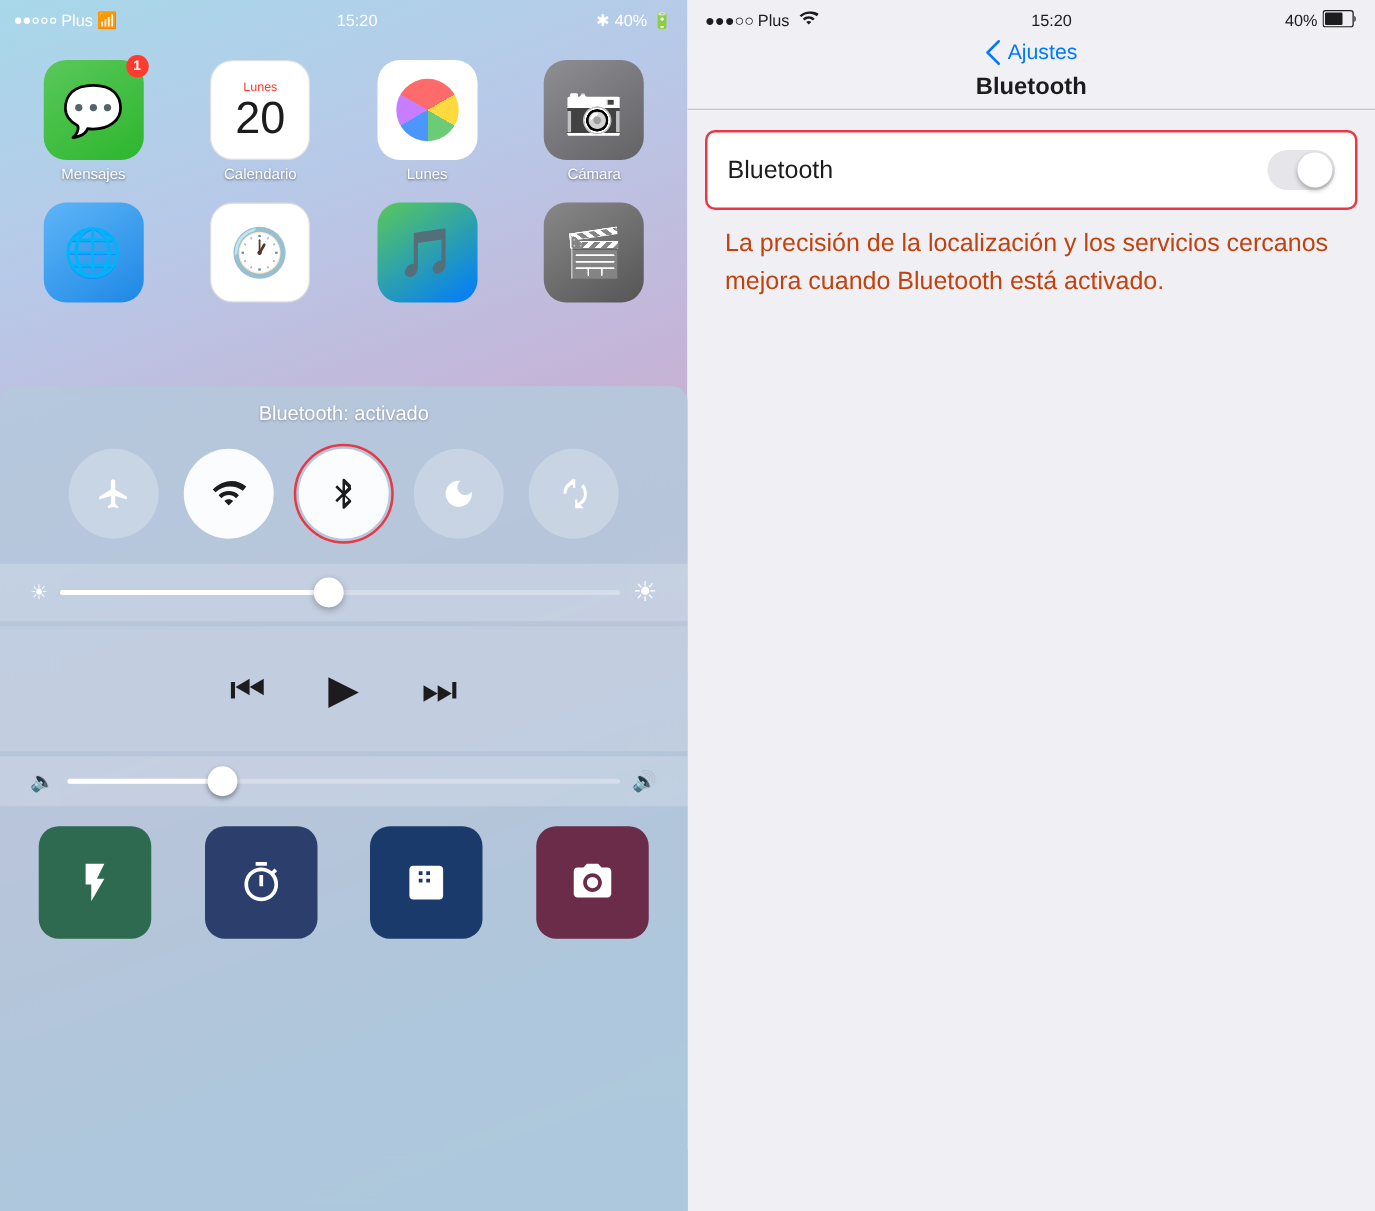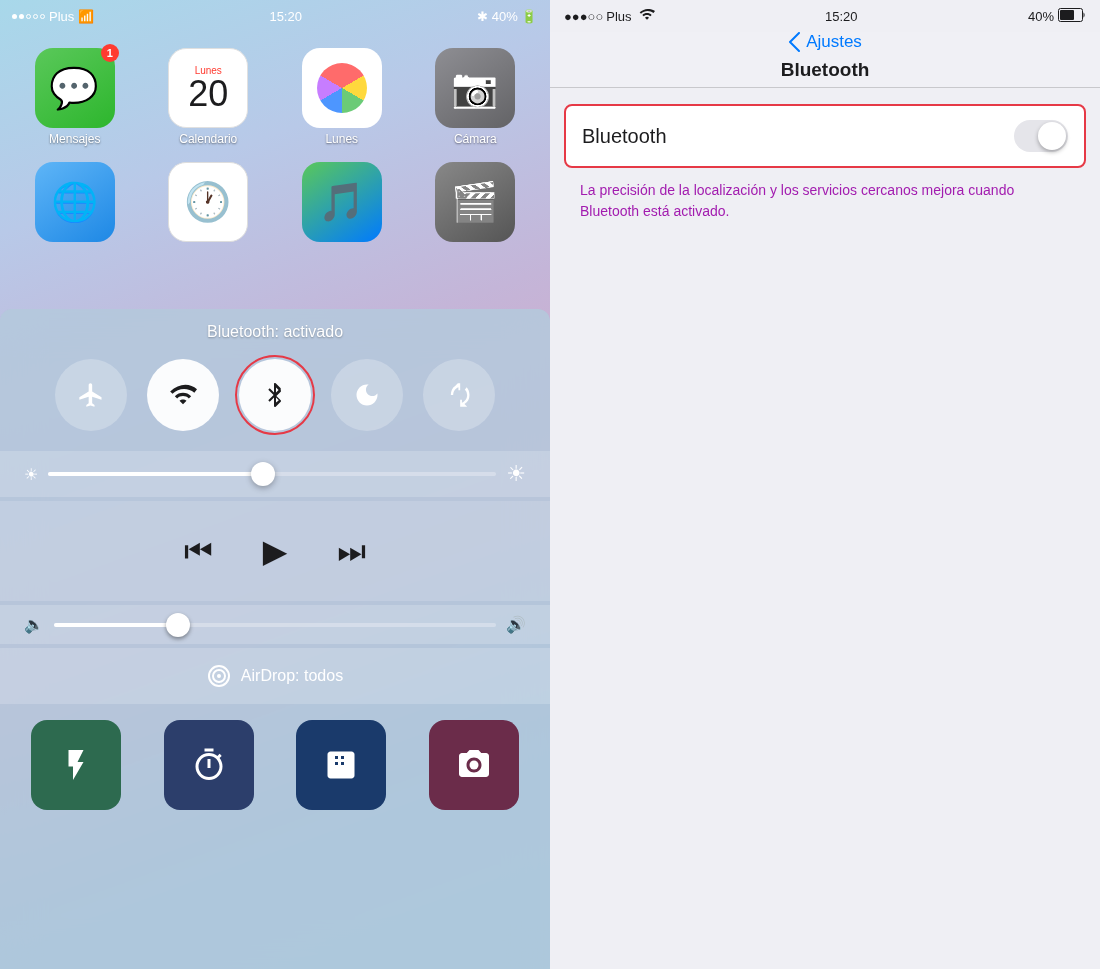--- a/index.html
+++ b/index.html
@@ -293,22 +293,22 @@
     }
     .toggle-switch-thumb {
       width: 28px; height: 28px;
       border-radius: 50%;
       background: #fff;
       position: absolute;
       top: 2px; right: 2px;
       box-shadow: 0 2px 4px rgba(0,0,0,0.3);
     }
     .settings-desc {
-      font-size: 14px;
-      color: #a21caf;
+      font-size: 20px;
+      color: #c2410c;
       line-height: 1.5;
       padding: 4px 16px 0;
     }
 
     
     .photos-wheel {
       width: 50px; height: 50px;
       border-radius: 50%;
       background: conic-gradient(#ff6b6b 0deg 60deg, #ffd93d 60deg 120deg, #6bcb77 120deg 180deg, #4d96ff 180deg 240deg, #c77dff 240deg 300deg, #ff6b6b 300deg 360deg);
     }
@@ -441,28 +441,20 @@
 
     <div class="volume-row">
       <span class="slider-icon">🔈</span>
       <div class="slider-track">
         <div class="slider-fill" style="width: 28%;"></div>
         <div class="slider-thumb" style="left: calc(28% - 12px); background:#fff; box-shadow:0 2px 4px rgba(0,0,0,0.4);"></div>
       </div>
       <span class="slider-icon">🔊</span>
     </div>
 
-    <div class="airdrop-row">
-      <svg width="24" height="24" viewBox="0 0 24 24" fill="white">
-          <circle cx="12" cy="12" r="10" fill="none" stroke="white" stroke-width="2"></circle>
-          <circle cx="12" cy="12" r="6" fill="none" stroke="white" stroke-width="2"></circle>
-          <circle cx="12" cy="12" r="2" fill="white"></circle>
-        </svg>
-      <span>AirDrop: todos</span>
-    </div>
 
     <div class="quick-icons">
       <div class="quick-icon flashlight">
         <svg width="36" height="36" viewBox="0 0 24 24" fill="white">
             <path d="M7 2v11h3v9l7-12h-4l4-8z"></path>
           </svg>
       </div>
       <div class="quick-icon timer">
         <svg width="36" height="36" viewBox="0 0 24 24" fill="white">
             <path d="M15 1H9v2h6V1zm-4 13h2V8h-2v6zm8.03-6.61l1.42-1.42c-.43-.51-.9-.99-1.41-1.41l-1.42 1.42C16.07 4.74 14.12 4 12 4c-4.97 0-9 4.03-9 9s4.02 9 9 9 9-4.03 9-9c0-2.12-.74-4.07-1.97-5.61zM12 20c-3.87 0-7-3.13-7-7s3.13-7 7-7 7 3.13 7 7-3.13 7-7 7z"></path>

